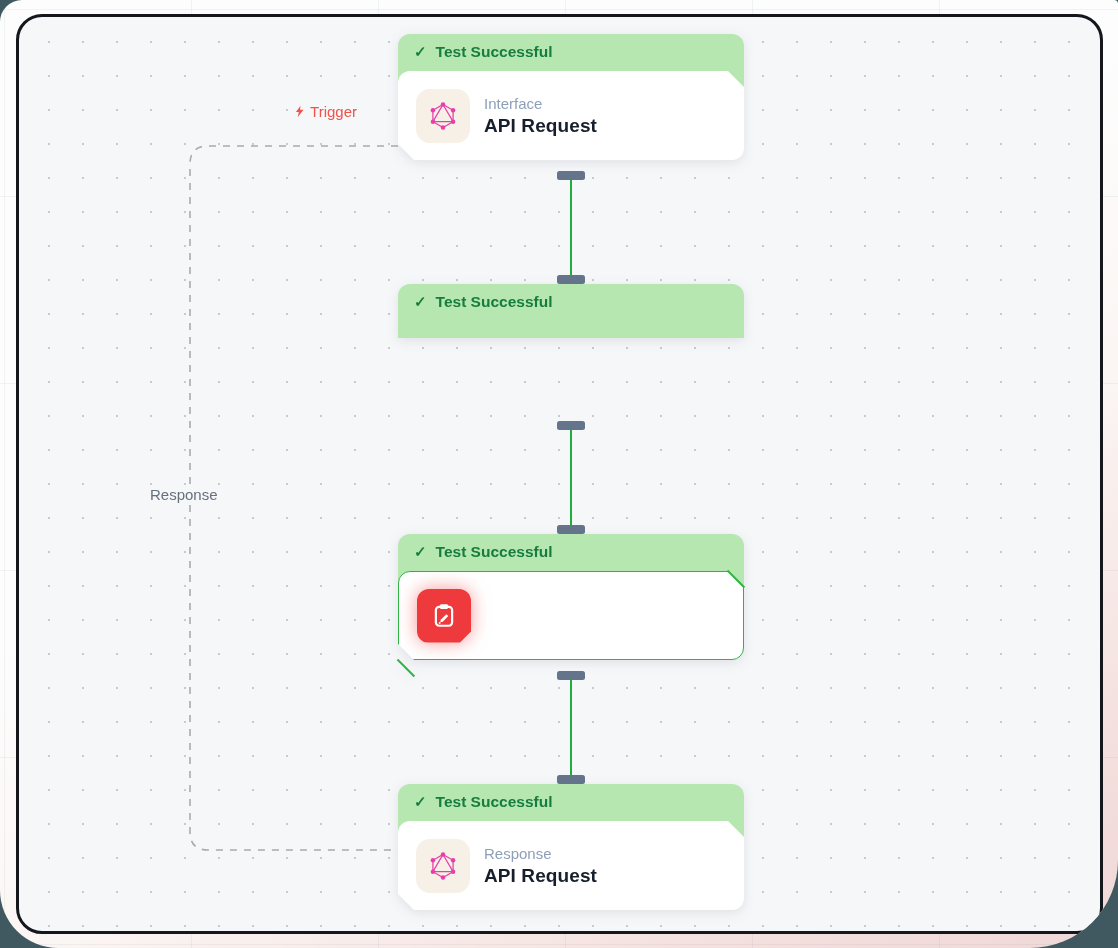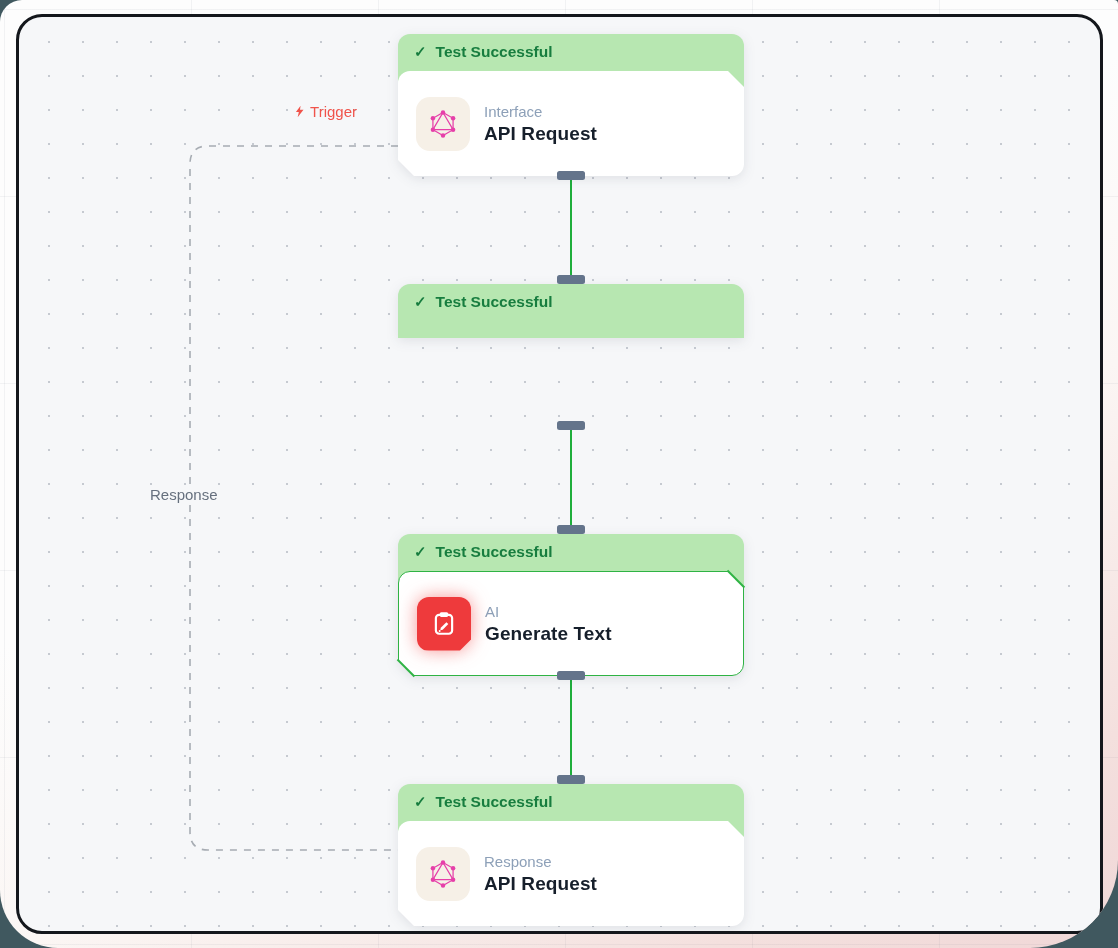--- a/index.html
+++ b/index.html
@@ -53,21 +53,21 @@
   .node { position:absolute; left:379px; width:346px; z-index:2;
           filter:drop-shadow(0 3px 6px rgba(25,35,60,0.10)); cursor:pointer; }
   .banner {
     position:absolute; left:0; top:0; width:100%; height:54px;
     background:#b7e7b1; border-radius:12px 12px 0 0;
     display:flex; align-items:flex-start; padding:9px 0 0 16px;
     color:#177d3f; font-size:15.5px; font-weight:700;
   }
   .banner .check { margin-right:9px; font-size:15px; font-weight:700; }
   .card {
-    position:absolute; left:0; top:37px; width:100%; height:105px;
+    position:absolute; left:0; top:37px; width:100%; height:89px;
     background:#ffffff; border-radius:12px;
     clip-path:polygon(0 0, calc(100% - 16px) 0, 100% 16px, 100% 100%, 16px 100%, 0 calc(100% - 16px));
     display:flex; align-items:center; padding-left:18px; gap:14px;
   }
   .node.selected .card { border:1.6px solid #2fb344; }
   .bevel-seg { position:absolute; width:24px; height:1.8px; background:#2fb344; z-index:3; }
   .seg-tr { left:326px; top:44px;  transform:rotate(45deg); }
   .seg-bl { left:-4px;  top:133px; transform:rotate(45deg); }
 
   .iconbox {
@@ -159,24 +159,20 @@
         <span class="glow">
           <div class="iconbox ai">
             <svg width="26" height="26" viewBox="0 0 24 24">
               <rect x="4.5" y="3.5" width="15" height="17.5" rx="3" fill="none" stroke="#ffffff" stroke-width="2"></rect>
               <rect x="8" y="1.2" width="8" height="4.4" rx="1.6" fill="#ffffff"></rect>
               <path d="M9 15.5 L14.2 10.3 L16 12.1 L10.8 17.3 L8.6 17.8 Z" fill="#ffffff"></path>
               <circle cx="8" cy="18.4" r="0.9" fill="#ffffff"></circle>
             </svg>
           </div>
         </span>
-        <div class="node-texts">
-          <div class="node-category">AI</div>
-          <div class="node-title">Generate Text</div>
-        </div>
       </div>
       <div class="bevel-seg seg-tr"></div>
       <div class="bevel-seg seg-bl"></div>
     </div>
 
     <div class="node" style="top:767px;height:142px">
       <div class="banner">
         <span class="check">✓</span>
         <span>Test Successful</span>
       </div>

